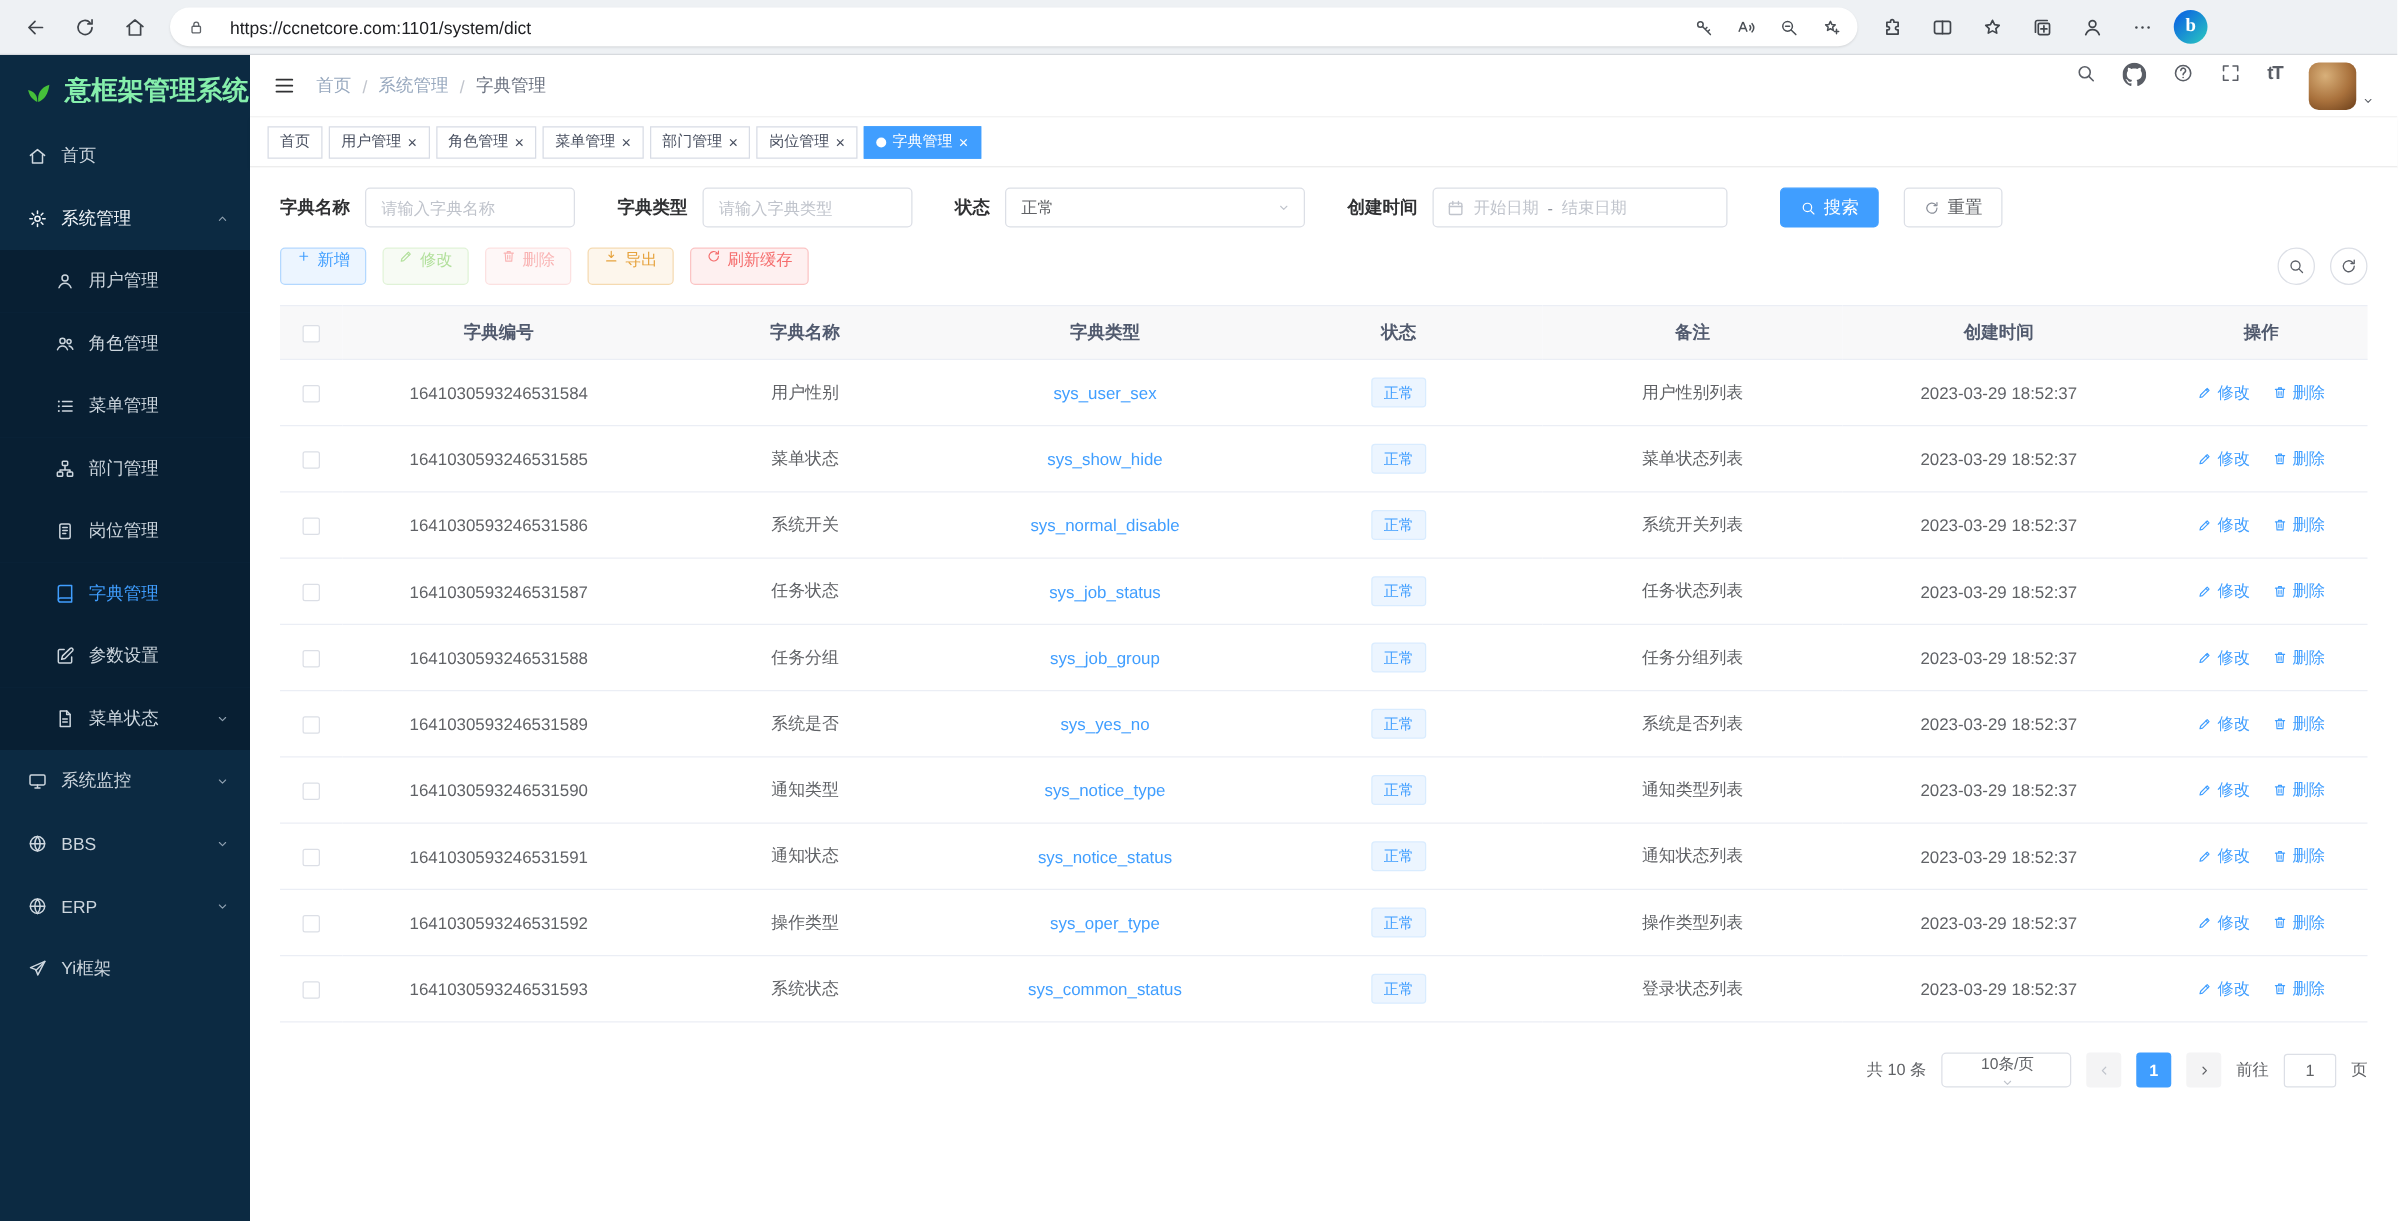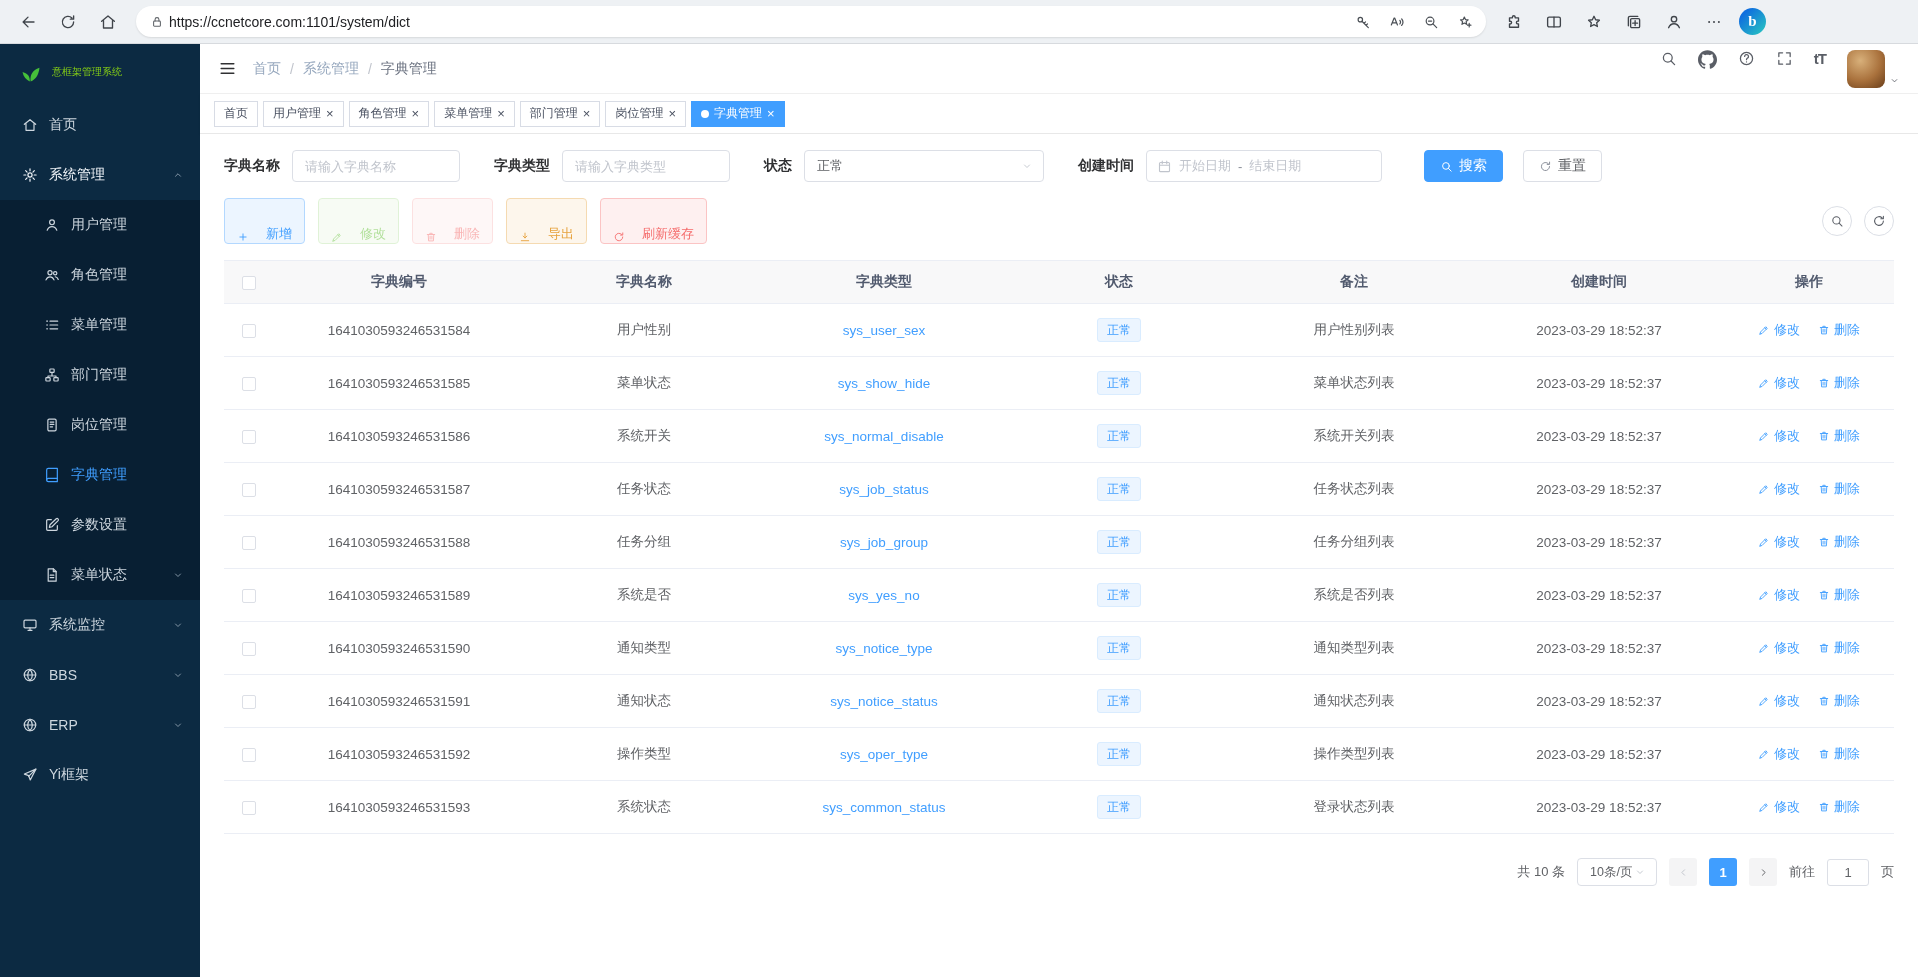--- a/index.html
+++ b/index.html
@@ -5,33 +5,33 @@
   * { box-sizing: border-box; margin: 0; padding: 0; }
   html,body { width:1918px; height:977px; overflow:hidden; }
   body { font-family:"Liberation Sans","DejaVu Sans",sans-serif; background:#fff; font-size:14px; }
   .icn { display:inline-flex; align-items:center; justify-content:center; }
   .icn svg, .bicon svg, .circle-btn svg, .pg-btn svg { width:1em; height:1em; display:block; }
 
   
   .browser-bar { height:44px; background:#eef1f4; border-bottom:1px solid #d7dade; display:flex; align-items:center; padding:0 8px; }
   .b-group { display:flex; align-items:center; }
   .bicon { width:40px; height:34px; display:flex; align-items:center; justify-content:center; color:#40454b; font-size:18px; border-radius:6px; cursor:pointer; }
-  .url-pill { flex:1; max-width:1350px; height:31px; background:#fff; border-radius:16px; display:flex; align-items:center; padding:0 4px 0 14px; margin:0 8px; box-shadow:0 1px 2px rgba(0,0,0,.10); gap:5px; }
+  .url-pill { flex:1; max-width:1350px; height:31px; background:#fff; border-radius:16px; display:flex; align-items:center; padding:0 4px 0 14px; margin:0 8px; box-shadow:0 1px 2px rgba(0,0,0,.10); gap:20px; }
   .url-pill .lock { font-size:14px; color:#5f6368; width:auto; }
   .url-text { flex:1; font-size:14px; color:#202124; white-space:nowrap; overflow:hidden; }
   .pill-icons { display:flex; }
   .pill-icons .bicon { width:34px; height:28px; font-size:16px; color:#4a4f55; }
   .bing { width:27px; height:27px; border-radius:50%; background:linear-gradient(135deg,#0f6fde 20%,#25b9c5 85%); color:#fff; display:flex; align-items:center; justify-content:center; font-weight:700; font-size:15px; font-family:"Liberation Serif",serif; margin:0 5px; cursor:pointer; flex:0 0 auto; }
 
   
   .app { display:flex; height:933px; }
   .sidebar { width:200px; flex:0 0 200px; background:#0c2a42; display:flex; flex-direction:column; }
   .logo { height:56px; display:flex; align-items:center; gap:10px; padding-left:18px; }
   .logo .icn { font-size:24px; color:#46c03a; }
-  .logo-text { color:#84cc16; font-size:10px; font-weight:400; white-space:nowrap; }
+  .logo-text { color:#86efac; font-size:21px; font-weight:700; white-space:nowrap; }
   .menu-item { position:relative; height:50px; display:flex; align-items:center; gap:11px; padding-left:22px; font-size:14px; color:#cdd6de; cursor:pointer; }
   .menu-item .icn { font-size:16px; }
   .menu-item.sub { padding-left:44px; background:#081f33; }
   .menu-item.active { color:#409eff; }
   .menu-item.expanded { color:#f2f6fa; }
   .menu-item .chev { position:absolute; right:16px; font-size:12px; color:#8fa0b0; }
 
   .main { flex:1; display:flex; flex-direction:column; background:#fff; min-width:0; }
 
   
@@ -71,21 +71,21 @@
   .date-range .cal { font-size:15px; color:#c0c4cc; }
   .date-range .ph { color:#c0c4cc; }
   .date-range .dash { color:#8a8f99; }
   .btn-search { display:inline-flex; align-items:center; gap:6px; height:32px; padding:0 15px; margin-left:42px; background:#409eff; border:1px solid #409eff; border-radius:4px; color:#fff; font-size:14px; font-family:inherit; cursor:pointer; }
   .btn-search .icn { font-size:13px; }
   .btn-reset { display:inline-flex; align-items:center; gap:6px; height:32px; padding:0 15px; margin-left:20px; background:#fff; border:1px solid #dcdfe6; border-radius:4px; color:#606266; font-size:14px; font-family:inherit; cursor:pointer; }
   .btn-reset .icn { font-size:13px; color:#8a8f99; }
 
   .action-bar { display:flex; align-items:center; margin-top:16px; }
   .action-left { display:flex; gap:13px; }
-  .abtn { display:inline-flex; align-items:flex-end; gap:17px; height:46px; padding:0 12px; border-radius:4px; font-size:13px; border:1px solid; cursor:pointer; font-family:inherit; background:#fff; }
+  .abtn { display:inline-flex; align-items:flex-start; gap:5px; height:30px; padding:0 12px; border-radius:4px; font-size:13px; border:1px solid; cursor:pointer; font-family:inherit; background:#fff; }
   .abtn .icn { font-size:12px; }
   .abtn.primary { color:#409eff; background:#ecf5ff; border-color:#b3d8ff; }
   .abtn.success { color:#67c23a; background:#f0f9eb; border-color:#c2e7b0; }
   .abtn.danger  { color:#f56c6c; background:#fef0f0; border-color:#fbc4c4; }
   .abtn.warning { color:#e6a23c; background:#fdf6ec; border-color:#f5dab1; }
   .abtn.disabled { opacity:.5; cursor:not-allowed; }
   .action-right { margin-left:auto; display:flex; gap:12px; }
   .circle-btn { width:30px; height:30px; border-radius:50%; border:1px solid #dcdfe6; background:#fff; color:#5a5e66; display:flex; align-items:center; justify-content:center; font-size:14px; cursor:pointer; }
 
   
@@ -93,21 +93,21 @@
   .dict-table th { background:#f8f8f9; color:#515a6e; font-weight:700; font-size:14px; padding:12px 4px; border-top:1px solid #ebeef5; border-bottom:1px solid #ebeef5; text-align:center; }
   .dict-table td { padding:14px 4px; border-bottom:1px solid #ebeef5; text-align:center; font-size:13.5px; color:#606266; white-space:nowrap; overflow:hidden; }
   .checkbox { width:14px; height:14px; border:1px solid #dcdfe6; border-radius:2px; display:inline-block; background:#fff; cursor:pointer; vertical-align:middle; }
   .type-link { color:#409eff; cursor:pointer; text-decoration:none; }
   .el-tag { display:inline-block; padding:2px 9px; background:#ecf5ff; border:1px solid #d9ecff; color:#409eff; border-radius:3px; font-size:12px; line-height:18px; }
   .op { display:inline-flex; align-items:center; gap:4px; color:#409eff; font-size:13px; cursor:pointer; margin:0 9px; text-decoration:none; }
   .op .icn { font-size:12px; }
 
   
   .pagination { display:flex; align-items:center; justify-content:flex-end; gap:12px; margin-top:24px; font-size:13px; color:#606266; padding-bottom:40px; }
-  .pg-size { width:80px; height:28px; font-size:12.5px; }
+  .pg-size { width:104px; height:28px; font-size:12.5px;flex-direction:column; }
   .pg-btn { width:28px; height:28px; border-radius:3px; background:#f4f4f5; display:flex; align-items:center; justify-content:center; font-size:13px; color:#606266; cursor:pointer; }
   .pg-btn.prev { color:#c0c4cc; }
   .pg-cur { width:28px; height:28px; border-radius:3px; background:#409eff; color:#fff; display:flex; align-items:center; justify-content:center; font-weight:600; cursor:pointer; }
   .pg-input { width:42px; height:27px; border:1px solid #dcdfe6; border-radius:3px; text-align:center; font-size:13px; color:#606266; font-family:inherit; outline:none; }
 </style>
 </head>
 <body>
 
 <div class="browser-bar">
   <div class="b-group" id="nav-icons">

